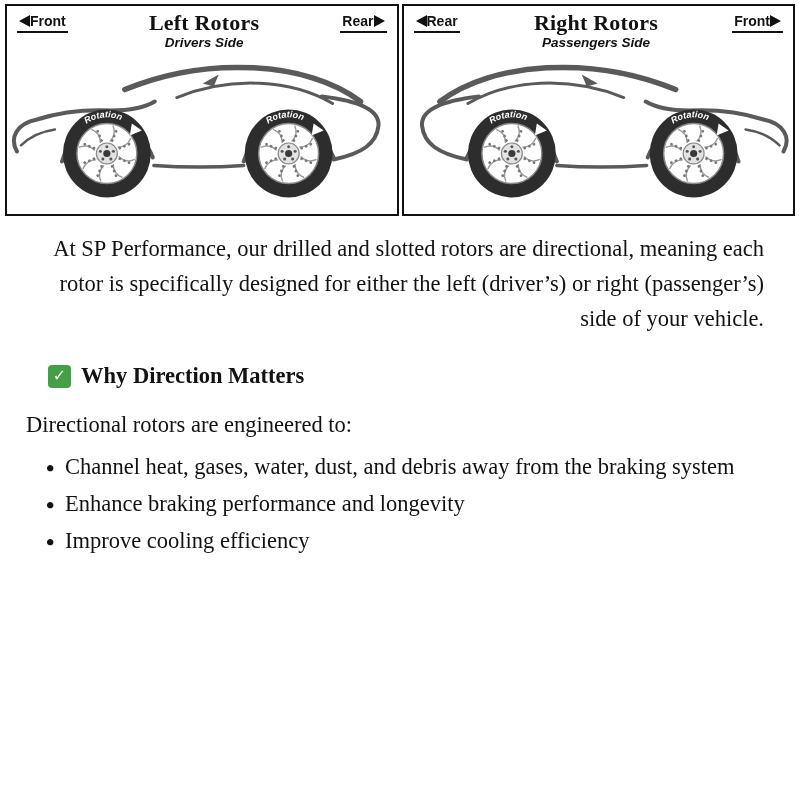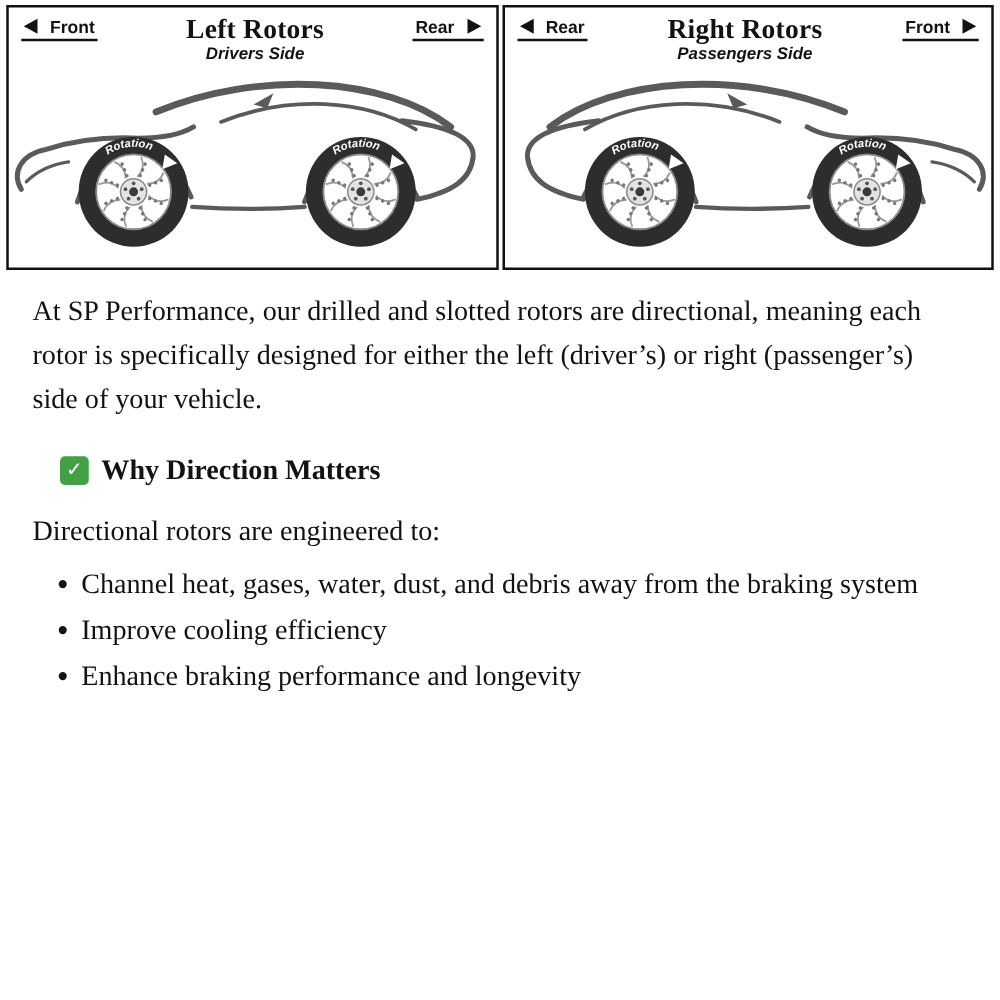--- a/index.html
+++ b/index.html
@@ -4,32 +4,32 @@
 <style>
   * { margin:0; padding:0; box-sizing:border-box; }
   html,body { width:800px; height:800px; background:#ffffff; overflow:hidden; }
   body { font-family:"Liberation Serif", serif; color:#121212; }
 
   
   .diagram { display:flex; gap:3px; padding:4px 5px 0 5px; }
   .panel { flex:1; border:2px solid #111; background:#fff; height:212px; overflow:hidden; }
   .panel-header { display:flex; justify-content:space-between; align-items:flex-start; padding:7px 10px 0 10px; }
   .dir { font-family:"Liberation Sans", sans-serif; font-weight:bold; font-size:14px;
-         display:flex; align-items:center; gap:10px; border-bottom:2px solid #111; padding:0 2px 2px 2px; }
+         display:flex; align-items:center; gap:0; border-bottom:2px solid #111; padding:0 2px 2px 2px; }
   .tri { width:0; height:0; display:inline-block; }
   .tri-left  { border-top:6px solid transparent; border-bottom:6px solid transparent; border-right:11px solid #111; }
   .tri-right { border-top:6px solid transparent; border-bottom:6px solid transparent; border-left:11px solid #111; }
   .titles { text-align:center; font-family:"Liberation Sans", sans-serif; margin-top:-3px; }
   .panel-title { font-size:22px; font-weight:bold; letter-spacing:.2px;font-family:Liberation Serif, serif; }
   .panel-subtitle { font-size:13.5px; font-weight:bold; font-style:italic; margin-top:-1px; }
   .car-svg { display:block; width:100%; height:158px; margin-top:2px; }
 
   
   .content { padding:16px 26px 0 26px; font-size:22.5px; line-height:1.55; max-width:790px; }
-  .intro { max-width:745px; margin-bottom:16px; }
+  .intro { max-width:745px; margin-bottom:16px;text-align:right; }
   .sec-heading { display:flex; align-items:center; gap:10px; margin:22px 0 14px 0; font-size:22.5px;padding-left:22px; }
   .sec-heading.bold { font-weight:bold; }
   .lead { margin-bottom:8px; }
   ul.bullets { list-style:none; padding-left:20px; max-width:745px; }
   ul.bullets li { position:relative; padding-left:19px; margin-bottom:2px; }
   ul.bullets li::before { content:"\2022"; position:absolute; left:0; top:0; font-size:24px; font-weight:bold; }
 
   
   .check-icon { width:23px; height:23px; background:#43a047; border-radius:4px; display:inline-flex;
                 align-items:center; justify-content:center; flex:0 0 auto; }
@@ -184,19 +184,19 @@
 
   <div class="sec-heading bold">
     <span class="check-icon"></span>
     <span>Why Direction Matters</span>
   </div>
 
   <p class="lead">Directional rotors are engineered to:</p>
 
   <ul class="bullets">
       <li>Channel heat, gases, water, dust, and debris away from the braking system</li>
+      <li>Enhance braking performance and longevity</li>
       <li>Improve cooling efficiency</li>
-      <li>Enhance braking performance and longevity</li>
     </ul>
 
 
 
 </div>
 
 </body></html>

